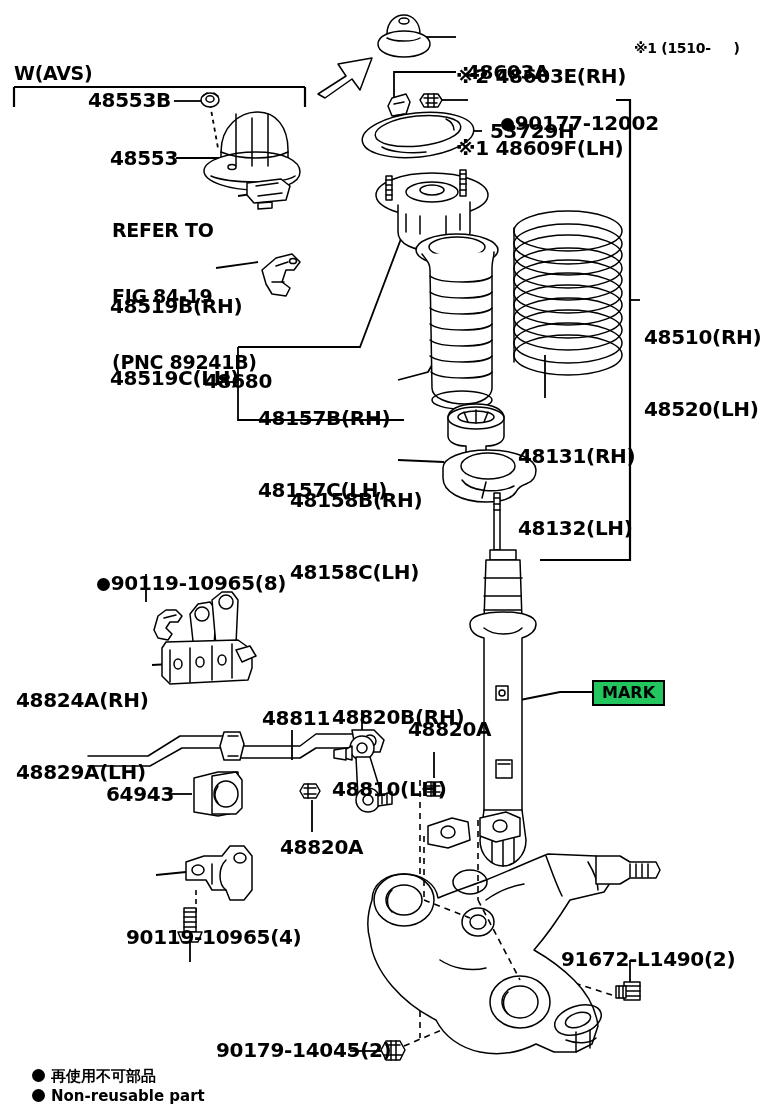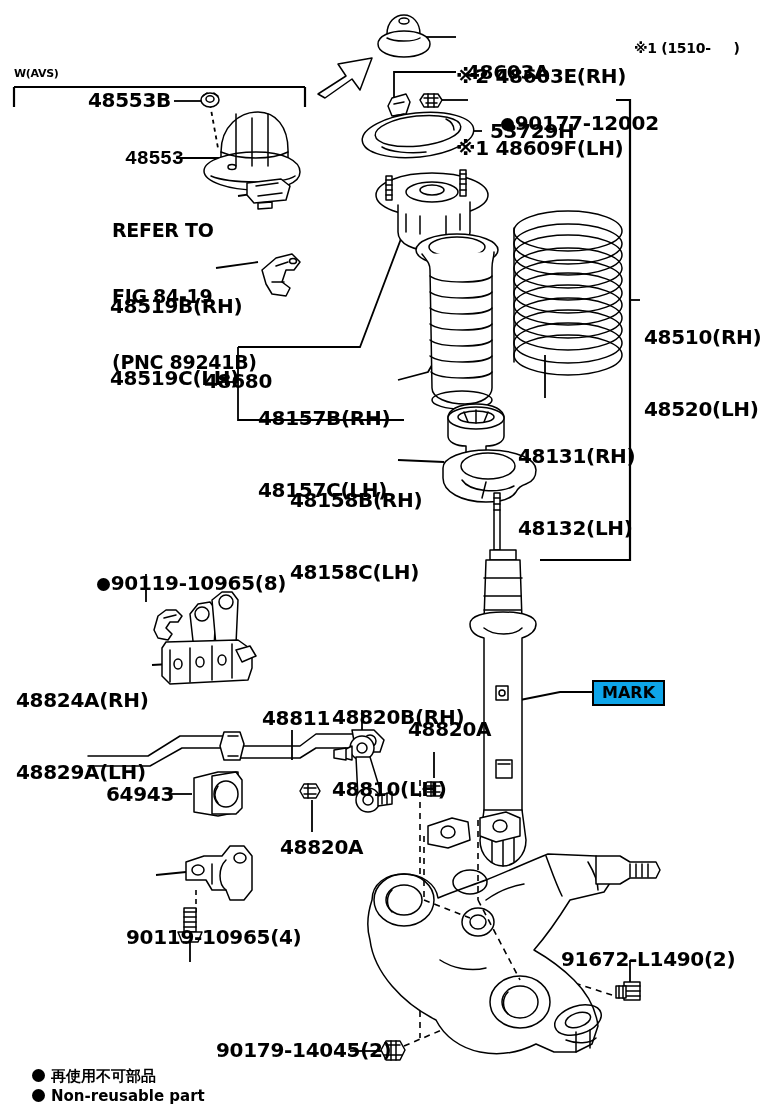--- a/index.html
+++ b/index.html
@@ -4,22 +4,22 @@
 <style>
   html,body{margin:0;padding:0;background:#ffffff;}
   body{width:760px;height:1112px;position:relative;overflow:hidden;
        font-family:"DejaVu Sans",sans-serif;color:#000;}
   #stage{position:absolute;left:0;top:0;width:760px;height:1112px;}
 
   .lbl{position:absolute;white-space:pre;font-weight:bold;
        font-family:"DejaVu Sans",sans-serif;letter-spacing:-0.3px;}
   .pn{font-size:20px;line-height:23px;}
   .pn2{font-size:20px;line-height:24px;}
-  .small{font-size:11px;line-height:15px;font-weight:bold;}
-  .mark-box{position:absolute;border:2px solid #000;background:#0ea5e9;
+  .small{font-size:19px;line-height:15px;font-weight:bold;}
+  .mark-box{position:absolute;border:2px solid #000;background:#22c55e;
             font-size:16px;font-weight:bold;padding:2px 8px;line-height:18px;}
   .legend{position:absolute;font-size:15px;font-weight:bold;line-height:21px;}
   .legend .dot{display:inline-block;width:13px;height:13px;border-radius:50%;
                background:#000;vertical-align:-1px;margin-right:6px;}
   .figid{position:absolute;font-size:13px;font-weight:bold;letter-spacing:0.5px;margin-top:36px;}
   .bdot{display:inline-block;width:13px;height:13px;border-radius:50%;
         background:#000;vertical-align:-1px;margin-right:1px;}
   .refnote{font-size:19px;line-height:22px;font-weight:bold;}
   svg{position:absolute;left:0;top:0;}
   .ln{stroke:#000;fill:none;}
@@ -327,21 +327,21 @@
       <path class="art" d="M616,986 L626,986 L626,998 L616,998 Z"></path>
       <path class="artn" d="M619,986 L619,998 M623,986 L623,998"></path>
     </g>
 
   </svg>
 
   <div class="lbl small" style="left:14px;top:66px;">W(AVS)</div>
 
   <div class="lbl pn" style="left:88px;top:89px;">48553B</div>
 
-  <div class="lbl pn" style="left:125px;top:147px;font-family:Liberation Mono, monospace;">48553</div>
+  <div class="lbl pn" style="left:110px;top:147px;">48553</div>
 
   <div class="lbl refnote" style="left:112px;top:175px;">
     <div>REFER TO</div>
     <div>FIG 84-19</div>
     <div>(PNC 89241B)</div>
   </div>
 
   <div class="lbl pn2" style="left:110px;top:246px;">
     <div>48519B(RH)</div>
     <div>48519C(LH)</div>

